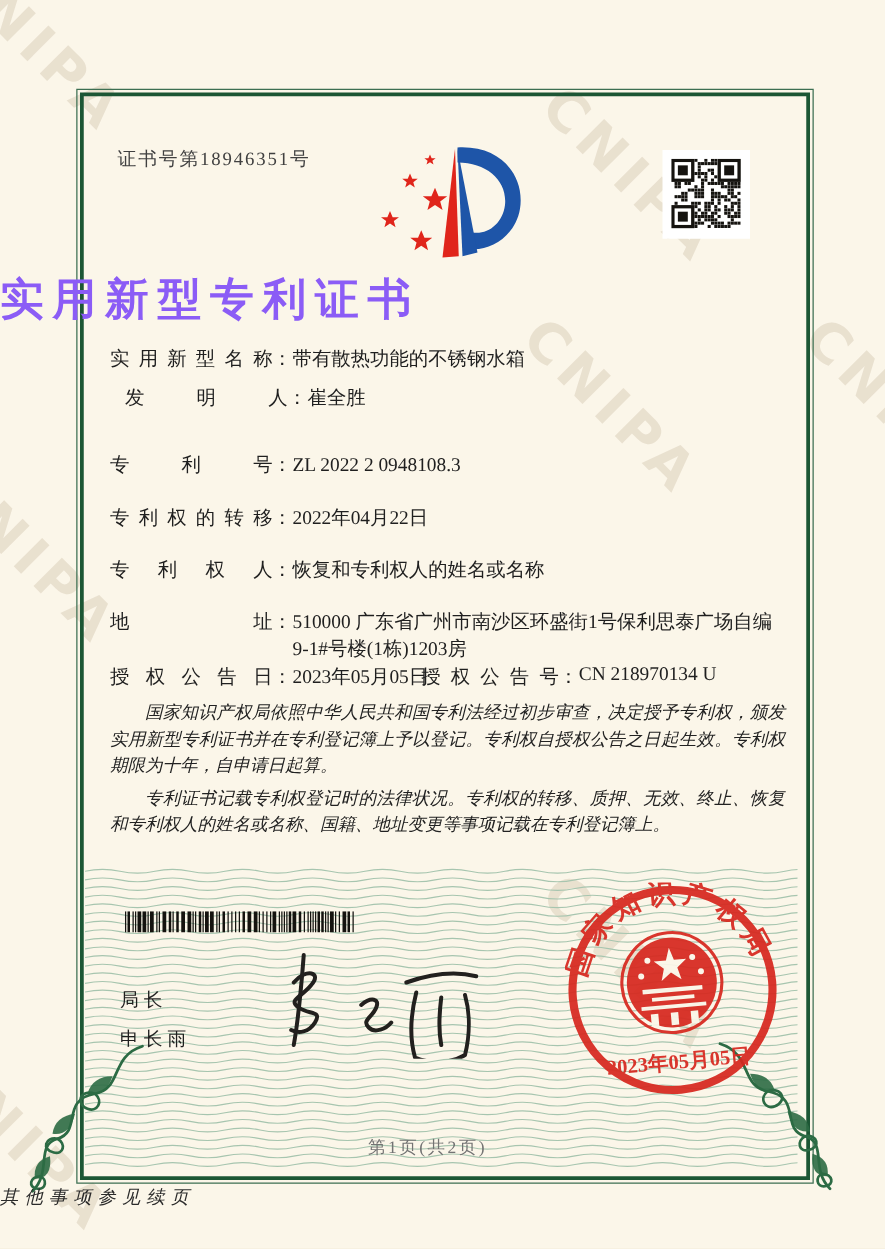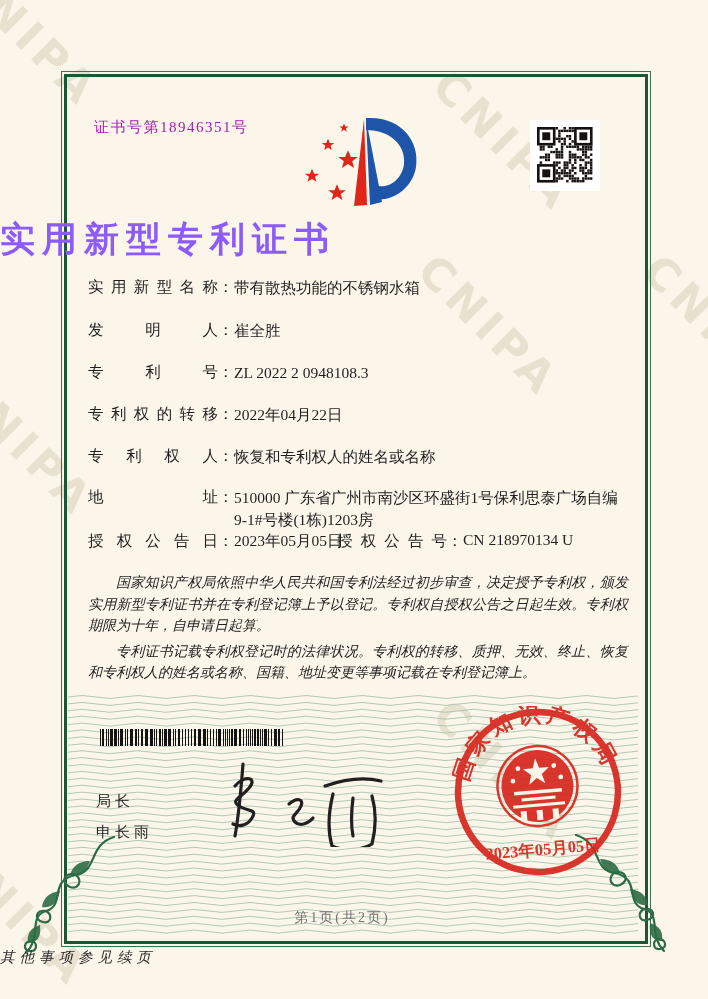--- a/index.html
+++ b/index.html
@@ -14,35 +14,35 @@
          border:3px solid #1c5634;outline:1px solid #3c6f52;outline-offset:2px;}
   
   .waves{position:absolute;left:68px;top:693px;}
   .waves path{fill:none;stroke:#a7c5af;stroke-width:0.9;}
   
   .floral{position:absolute;}
   .floral path.l{fill:none;stroke:#2c6b44;stroke-width:2.2;stroke-linecap:round;}
   .floral path.f{fill:#2c6b44;stroke:none;opacity:.9;}
   .floral.right{transform:scaleX(-1);}
   
-  .certno{position:absolute;left:94px;top:118px;font-size:15px;letter-spacing:1.5px;color:#a21caf;}
+  .certno{position:absolute;left:94px;top:118px;font-size:15px;letter-spacing:1.5px;color:#404040;}
   .logo{position:absolute;left:292px;top:106px;}
   .qrpatch{position:absolute;left:530px;top:120px;width:70px;height:71px;background:#ffffff;}
   .qrpatch svg{position:absolute;left:7px;top:7px;}
   .title{position:absolute;left:0;right:0;top:216px;text-align:left;font-size:35px;
          font-weight:bold;letter-spacing:7px;color:#8b5cf6;}
   
   .frow{position:absolute;left:88px;width:545px;font-size:15.5px;}
   .flabel{display:inline-block;width:130px;text-align:justify;text-align-last:justify;vertical-align:top;}
   .fcolon{display:inline-block;width:16px;vertical-align:top;}
   .fvalue{display:inline-block;width:395px;vertical-align:top;line-height:22px;}
   .gpair2{position:absolute;left:249px;top:0;}
   .gpair2 .flabel{width:110px;}
   
-  .paras{position:absolute;left:88px;top:572px;width:540px;font-size:14px;line-height:21.5px;
+  .paras{position:absolute;left:88px;top:560px;width:540px;font-size:14px;line-height:21.5px;
          text-align:justify;color:#222;font-style:italic;}
   .paras p{margin:0 0 4px 0;text-indent:2em;font-style:italic;}
   
   .barcode{position:absolute;left:100px;top:729px;}
   .barcode rect{fill:#15130f;}
   .director{position:absolute;left:96px;top:786px;font-size:15px;letter-spacing:4px;line-height:31px;}
   .signature{position:absolute;left:185px;top:752px;}
   .signature path{fill:none;stroke:#22201e;stroke-width:3.2;stroke-linecap:round;stroke-linejoin:round;}
   .seal{position:absolute;left:452px;top:706px;opacity:.93;}
   .pageinfo{position:absolute;left:0;right:24px;top:909px;text-align:center;font-size:14px;letter-spacing:2px;color:#737373;}
@@ -317,21 +317,21 @@
           <rect x="44.2" y="52.0" width="2.4" height="2.4"></rect>
         </g>
     </svg>
   </div>
 
   <div class="title">实用新型专利证书</div>
 
   <div class="frow" style="top:277px;">
     <span class="flabel">实用新型名称</span><span class="fcolon">：</span><span class="fvalue">带有散热功能的不锈钢水箱</span>
   </div>
-  <div class="frow" style="top:320px;">
+  <div class="frow" style="top:308px;margin-left:12px;">
     <span class="flabel">发明人</span><span class="fcolon">：</span><span class="fvalue">崔全胜</span>
   </div>
   <div class="frow" style="top:362px;">
     <span class="flabel">专利号</span><span class="fcolon">：</span><span class="fvalue">ZL 2022 2 0948108.3</span>
   </div>
   <div class="frow" style="top:404px;">
     <span class="flabel">专利权的转移</span><span class="fcolon">：</span><span class="fvalue">2022年04月22日</span>
   </div>
   <div class="frow" style="top:446px;">
     <span class="flabel">专利权人</span><span class="fcolon">：</span><span class="fvalue">恢复和专利权人的姓名或名称</span>

